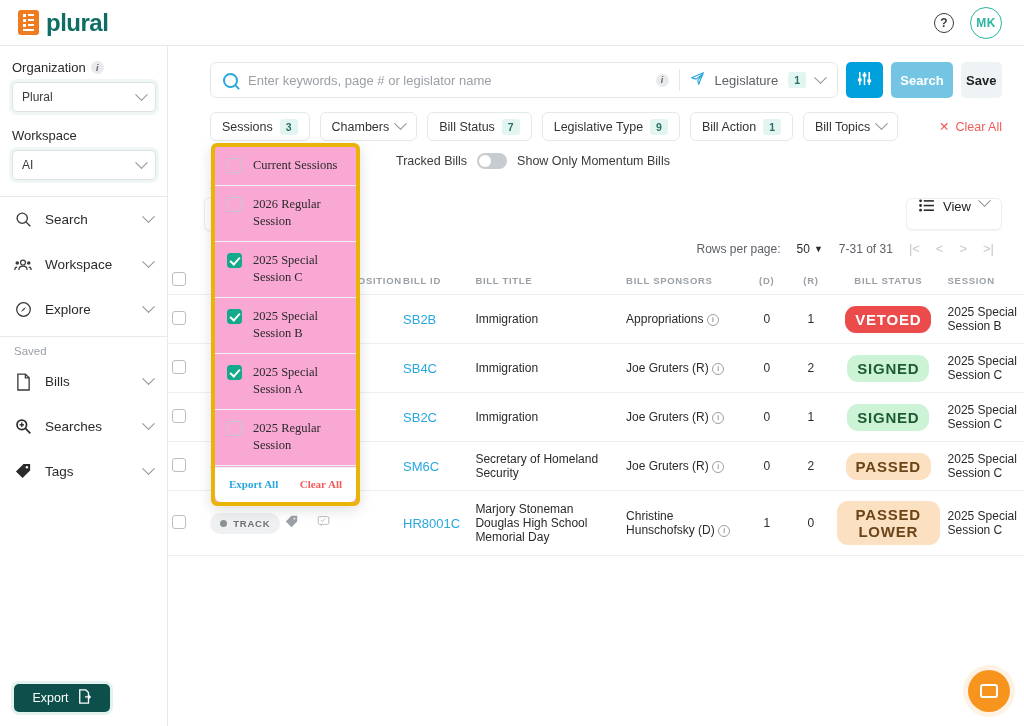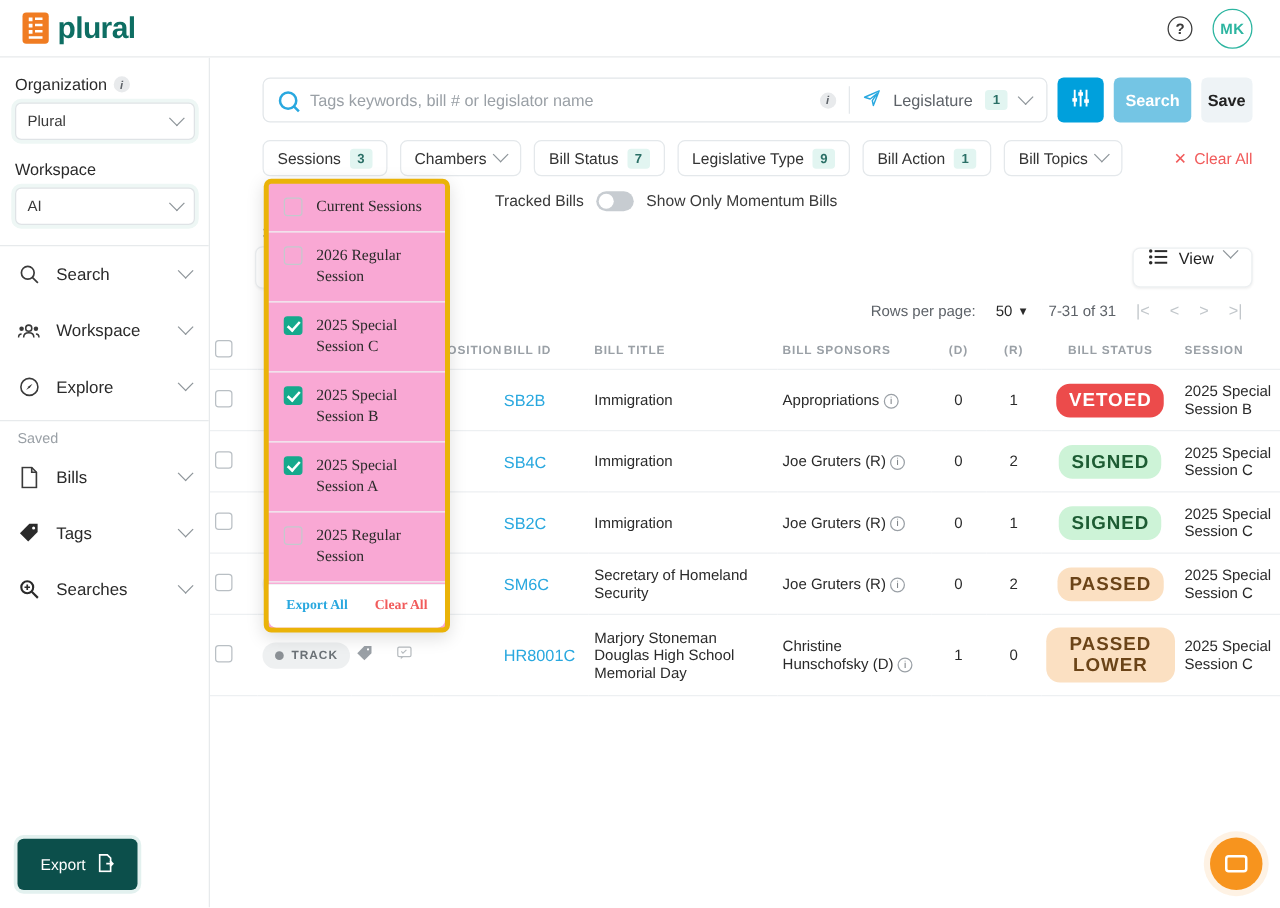--- a/index.html
+++ b/index.html
@@ -61,21 +61,21 @@
          transform:rotate(45deg) translate(-2px,-2px); }
   .nav-div{ border-top:1px solid #e7eaec; margin:4px 0 0 0;}
   .nav-item{
     height:45px; display:flex; align-items:center; gap:13px; padding:0 14px 0 14px;
     font-size:13.5px; color:#2a2a2a; cursor:pointer;
   }
   .nav-item .chev{ margin-left:auto; }
   .nav-ico{ width:18px; height:18px; display:flex;align-items:center;justify-content:center;}
   .saved-hd{ font-size:11.5px; color:#9aa0a6; padding:8px 0 2px 14px; }
   .export-btn{
-    position:absolute; left:14px; bottom:14px; width:96px; height:41px; border-radius:5px;
+    position:absolute; left:14px; bottom:14px; width:96px; height:28px; border-radius:5px;
     background:#0C4F4B; color:#fff; font-size:12.5px;
     display:flex;align-items:center;justify-content:center;gap:9px;
     box-shadow:0 0 0 3px #e3f1ef; cursor:pointer;text-align:center;
   }
 
   
   .main{ position:absolute; left:168px; top:46px; width:856px; height:680px; background:#fff; }
 
   .searchrow{ display:flex; align-items:center; padding:16px 22px 0 42px; gap:8px;}
   .searchbox{
@@ -252,59 +252,59 @@
           <path d="M2 1h8l4 4v13H2z" fill="none" stroke="#3a3a3a" stroke-width="1.4"></path>
           <path d="M10 1v4h4" fill="none" stroke="#3a3a3a" stroke-width="1.4"></path>
         </svg>
     </span>
     <span>Bills</span>
     <span class="chev"></span>
   </div>
 
   <div class="nav-item">
     <span class="nav-ico">
-      <svg width="17" height="17" viewBox="0 0 18 18">
-          <path d="M9 1H16v7L8 16 1 9z" fill="#2a2a2a"></path>
-          <circle cx="12.6" cy="4.6" r="1.3" fill="#fff"></circle>
-        </svg>
-    </span>
-    <span>Tags</span>
-    <span class="chev"></span>
-  </div>
-
-  <div class="nav-item">
-    <span class="nav-ico">
       <svg width="17" height="17" viewBox="0 0 20 20">
           <circle cx="8" cy="8" r="5.6" fill="none" stroke="#2a2a2a" stroke-width="2"></circle>
           <line x1="12.3" y1="12.3" x2="18" y2="18" stroke="#2a2a2a" stroke-width="2"></line>
           <line x1="5.4" y1="8" x2="10.6" y2="8" stroke="#2a2a2a" stroke-width="1.6"></line>
           <line x1="8" y1="5.4" x2="8" y2="10.6" stroke="#2a2a2a" stroke-width="1.6"></line>
         </svg>
     </span>
     <span>Searches</span>
+    <span class="chev"></span>
+  </div>
+
+  <div class="nav-item">
+    <span class="nav-ico">
+      <svg width="17" height="17" viewBox="0 0 18 18">
+          <path d="M9 1H16v7L8 16 1 9z" fill="#2a2a2a"></path>
+          <circle cx="12.6" cy="4.6" r="1.3" fill="#fff"></circle>
+        </svg>
+    </span>
+    <span>Tags</span>
     <span class="chev"></span>
   </div>
 
   <div class="export-btn">
     <span>Export</span>
     <span>
       <svg width="14" height="15" viewBox="0 0 16 17">
           <path d="M2 1h7l3 3v12H2z" fill="none" stroke="#fff" stroke-width="1.5"></path>
           <path d="M8 9h6M11.5 6.5L14 9l-2.5 2.5" fill="none" stroke="#fff" stroke-width="1.5"></path>
         </svg>
     </span>
   </div>
 </div>
 
 <div class="main">
 
   <div class="searchrow">
     <div class="searchbox">
       <span class="mag"></span>
-      <span class="ph">Tags keywords, bill # or legislator name</span>
+      <span class="ph">Enter keywords, page # or legislator name</span>
       <span class="info-dot">i</span>
       <span class="vdiv"></span>
       <span class="sendico">
         <svg width="15" height="15" viewBox="0 0 18 18">
             <path d="M16 2L2 8.2l5.4 1.6L14 4.6 9.4 11.4l1 4.6z" fill="none" stroke="#29A8DF" stroke-width="1.4" stroke-linejoin="round"></path>
           </svg>
       </span>
       <span class="legis">Legislature</span>
       <span class="cnt-badge" style="margin-left:auto">1</span>
       <span class="chev"></span>

